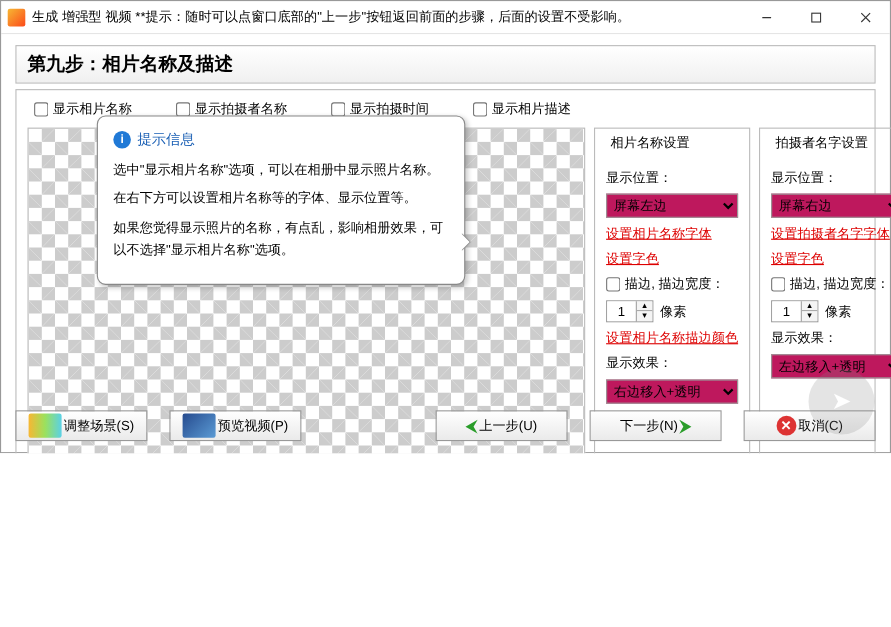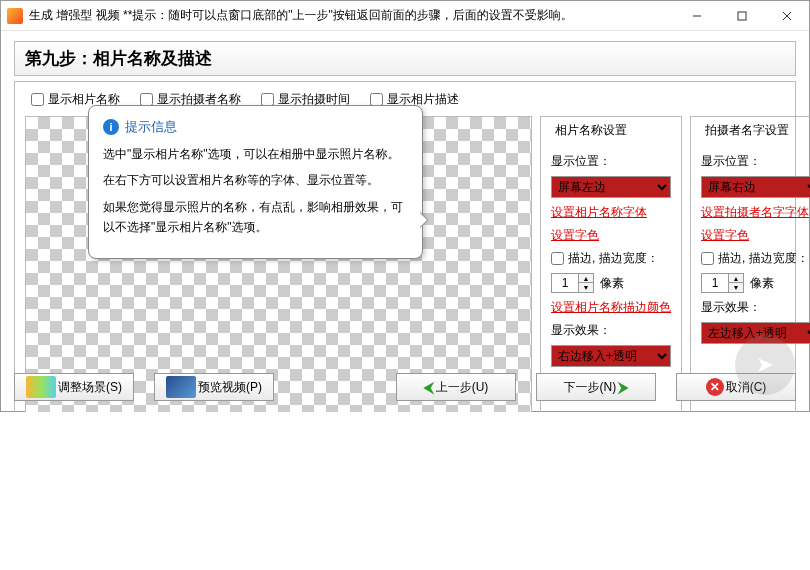--- a/index.html
+++ b/index.html
@@ -7,40 +7,40 @@
 .window { width: 810px; height: 412px; border: 1px solid #999; background: #fff; position: relative; }
 .titlebar { height: 30px; display: flex; align-items: center; padding: 0 0 0 6px; border-bottom: 1px solid #e5e5e5; }
 .titlebar-icon { width: 16px; height: 16px; margin-right: 6px; background: linear-gradient(135deg,#f7b733,#fc4a1a); border-radius:2px; }
 .titlebar-text { flex: 1; white-space: nowrap; overflow: hidden; text-overflow: ellipsis; }
 .titlebar-btns { display: flex; }
 .titlebar-btn { width: 45px; height: 29px; display: flex; align-items: center; justify-content: center; }
 .titlebar-btn svg { width: 10px; height: 10px; }
 .content { padding: 10px 13px 0 13px; }
 .step-header { border: 1px solid #bbb; background: linear-gradient(#fff,#f0f0f0); padding: 5px 10px; font-weight: bold; font-size: 17px; margin-bottom: 5px; }
 .inner-panel { border: 1px solid #bbb; padding: 9px 10px 10px 10px; height: 435px; position: relative; }
-.checkbox-row { display: flex; gap: 20px; margin-bottom: 8px; padding-left: 6px; }
+.checkbox-row { display: flex; gap: 40px; margin-bottom: 8px; padding-left: 6px; }
 .cb { display: flex; align-items: center; gap: 4px; }
 .cb input { width: 13px; height: 13px; }
 .body-split { display: flex; gap: 8px; height: 390px; }
 .preview { flex: 1; border: 1px solid #bbb; background-image:
   linear-gradient(45deg,#ccc 25%,transparent 25%),
   linear-gradient(-45deg,#ccc 25%,transparent 25%),
   linear-gradient(45deg,transparent 75%,#ccc 75%),
   linear-gradient(-45deg,transparent 75%,#ccc 75%);
   background-size: 24px 24px;
   background-position: 0 0, 0 12px, 12px -12px, -12px 0;
   background-color: #fff;
   position: relative;
 }
 .settings-col { width: 245px; display: flex; flex-direction: row; gap: 8px; }
 .groupbox { border: 1px solid #bbb; padding: 6px 10px 10px 10px; }
 .groupbox-title { margin: -14px 0 8px 0; background: #fff; display: inline-block; padding: 0 4px; }
 .row { display: flex; align-items: center; gap: 6px; margin: 6px 0; flex-wrap: wrap; }
 .lbl { white-space: nowrap; }
-select { width: 120px; height: 22px; border: 1px solid #999; background: #b91c1c; padding: 0 2px; }
+select { width: 120px; height: 22px; border: 1px solid #999; background: #be185d; padding: 0 2px; }
 .link { color: #d00; text-decoration: underline; cursor: pointer; }
 .spinner { display: inline-flex; border: 1px solid #999; height: 20px; }
 .spinner input { width: 26px; border: none; text-align: center; outline: none; }
 .spinner-btns { display: flex; flex-direction: column; border-left: 1px solid #999; }
 .spinner-btn { width: 14px; height: 9px; font-size: 7px; line-height: 7px; text-align: center; border: none; background: #f4f4f4; cursor: pointer; }
 .spinner-btn:first-child { border-bottom: 1px solid #999; }
 .tooltip { position: absolute; left: 62px; top: -12px; width: 335px; background: #fff; border: 1px solid #888; border-radius: 8px; padding: 12px 14px 14px 14px; box-shadow: 2px 2px 5px rgba(0,0,0,.2); z-index: 10; }
 .tooltip::after { content:""; position: absolute; right: -13px; bottom: 30px; width:0; height:0; border: 8px solid transparent; border-left-color:#fff; filter: drop-shadow(1px 0 0 #888); }
 .tooltip-head { display: flex; align-items: center; gap: 6px; margin-bottom: 8px; }
 .info-icon { width: 16px; height: 16px; border-radius: 50%; background:#2079d6; color:#fff; text-align:center; line-height:16px; font-weight:bold; font-size:11px; }

